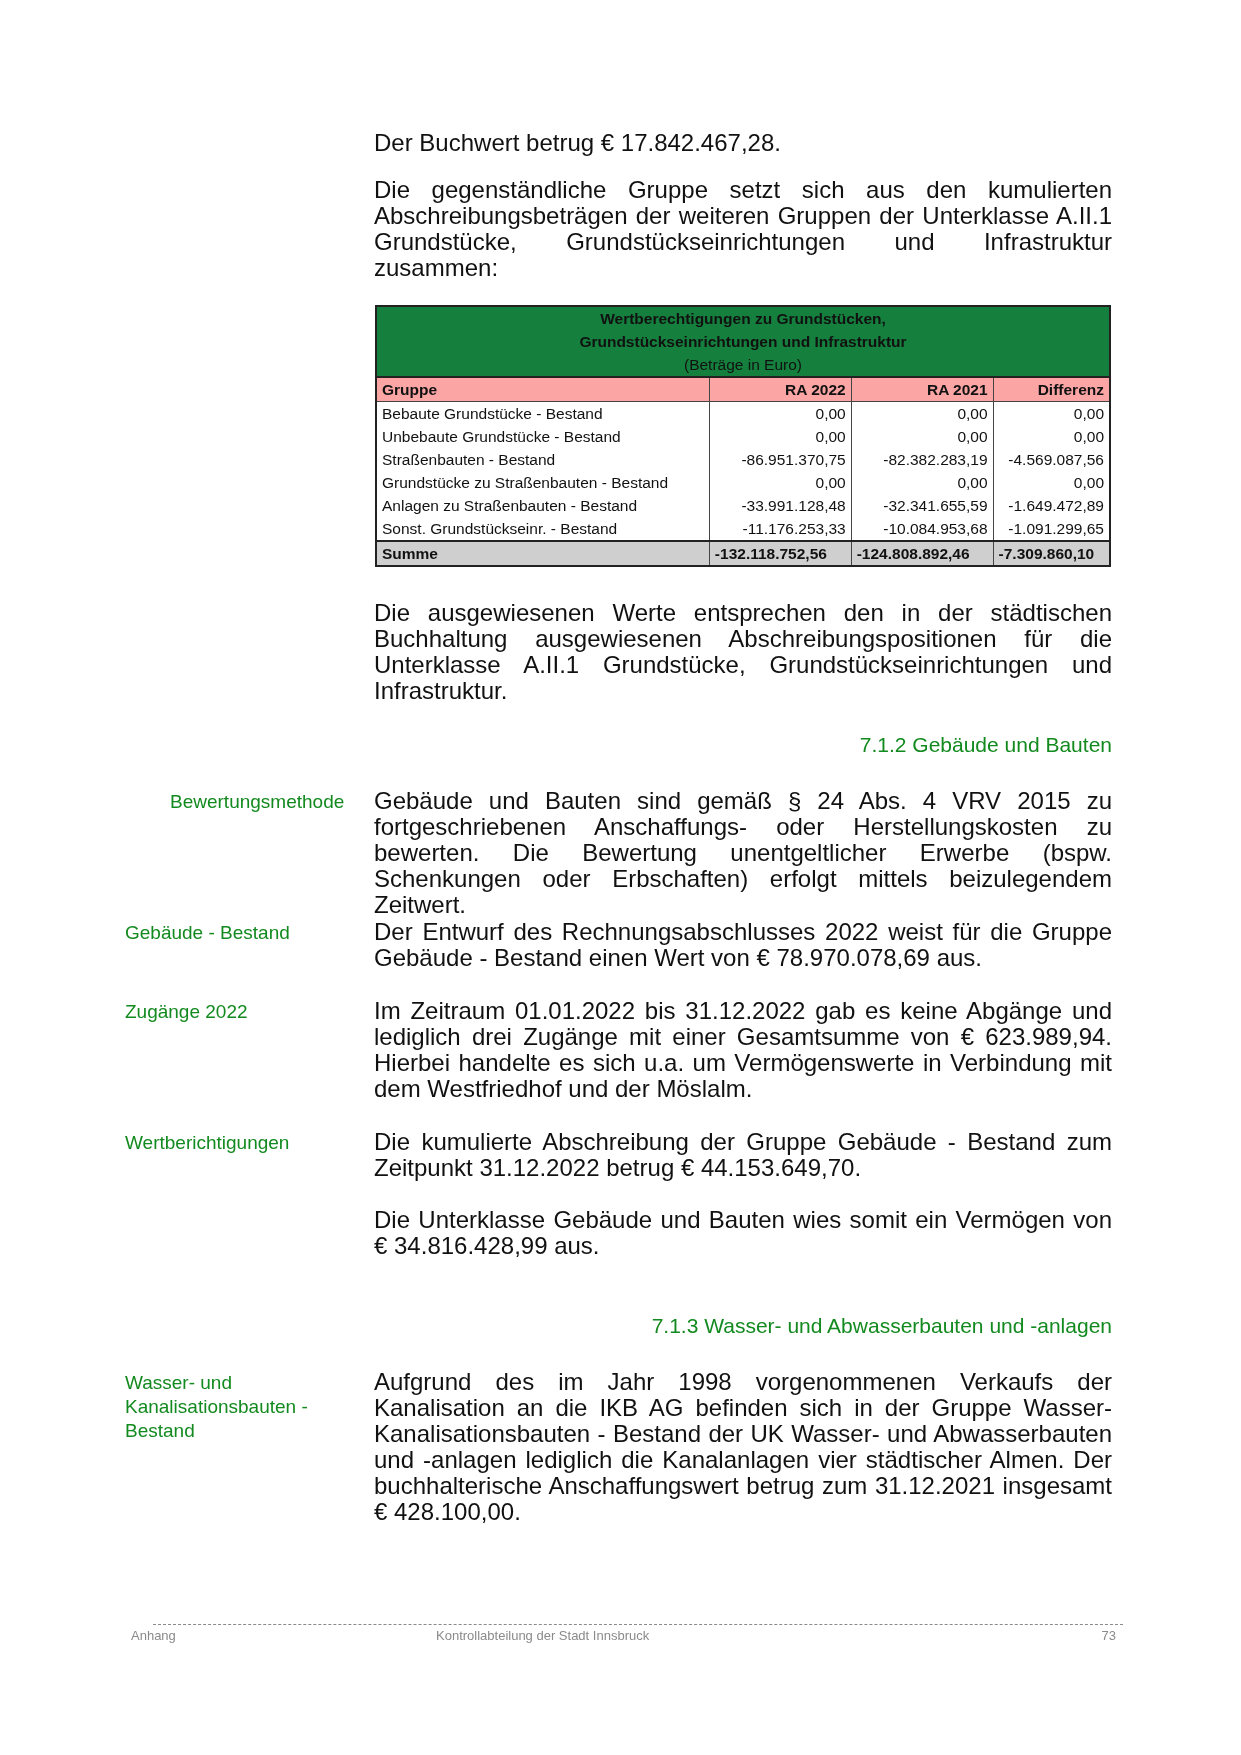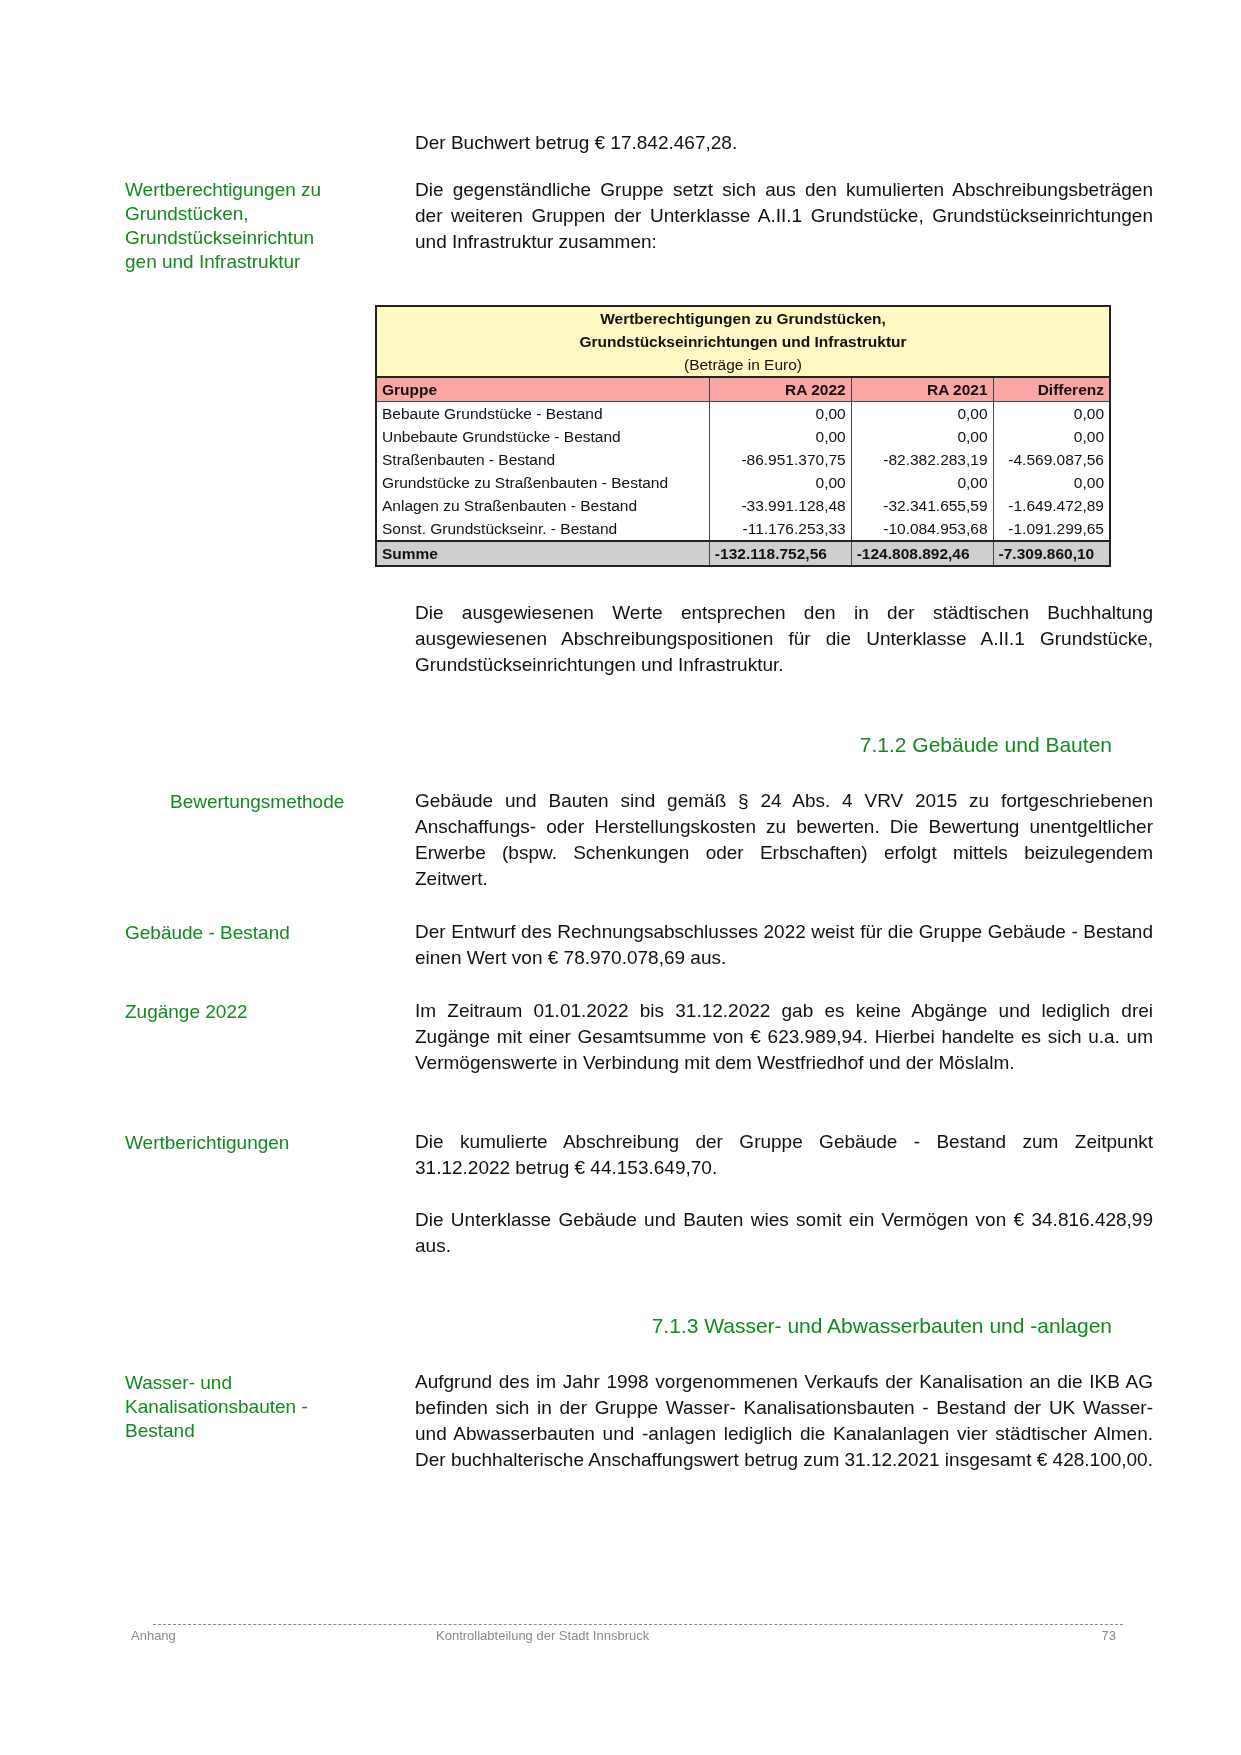--- a/index.html
+++ b/index.html
@@ -2,30 +2,30 @@
 <html><head>
 <meta charset="utf-8">
 <style>
   html, body { margin: 0; padding: 0; background: #ffffff; }
   body { width: 1241px; height: 1755px; position: relative; overflow: hidden;
          font-family: "Liberation Sans", sans-serif; color: #111111; }
   .page { position: absolute; left: 0; top: 0; width: 1241px; height: 1755px; }
 
   .side { position: absolute; left: 125px; width: 215px; color: #138a1f;
           font-size: 19px; line-height: 24px; }
-  .main { position: absolute; left: 374px; width: 738px; font-size: 19px;
-          line-height: 26px; text-align: justify; margin-left: 41px; }
+  .main { position: absolute; left: 374px; width: 738px; font-size: 24px;
+          line-height: 26px; text-align: justify; }
   .heading { position: absolute; right: 129px; color: #138a1f; font-size: 21px;
              line-height: 26px; text-align: right; }
 
   .tbl-wrap { position: absolute; left: 375px; top: 305px; width: 736px; }
   table.fin { width: 100%; border-collapse: collapse; font-size: 15.5px;
               border: 2px solid #222; }
   table.fin td, table.fin th { padding: 2px 5px; line-height: 19px; }
-  .title-row td { background: #fef9c3; text-align: center; font-weight: bold;
+  .title-row td { background: #15803d; text-align: center; font-weight: bold;
                   font-size: 15.5px; padding: 2px 5px; }
   .title-row.sub td { font-weight: normal; border-bottom: 2px solid #222; }
   .head-row th { text-align: right; font-weight: bold; border-bottom: 1px solid #444;
                  border-left: 1px solid #444; background: #fca5a5; }
   .head-row th:first-child { text-align: left; border-left: none; }
   .data-row td { text-align: right; border-left: 1px solid #444; }
   .data-row td:first-child { text-align: left; border-left: none; }
   .sum-row td { background: #cfcfcf; font-weight: bold; text-align: left;
                 border-top: 2px solid #222; border-left: 1px solid #444; padding: 3px 5px; }
   .sum-row td:first-child { text-align: left; border-left: none; }
@@ -35,21 +35,20 @@
                  border-top: 1.5px dashed #8a8a8a; }
   .footer { position: absolute; top: 1628px; font-size: 13px; color: #8a8a8a; }
 </style>
 </head>
 <body>
 
 <div class="page">
 
   <div class="main" style="top:130px;">Der Buchwert betrug € 17.842.467,28.</div>
 
-  <div class="side" style="top:178px;">Wertberechtigungen zu Grundstücken, Grundstückseinrichtun gen und Infrastruktur</div>
   <div class="main" style="top:177px;">Die gegenständliche Gruppe setzt sich aus den kumulierten Abschreibungsbeträgen der weiteren Gruppen der Unterklasse A.II.1 Grundstücke, Grundstückseinrichtungen und Infrastruktur zusammen:</div>
 
   <div class="tbl-wrap">
     <table class="fin">
       <colgroup>
           <col class="c1">
           <col class="c2">
           <col class="c3">
           <col class="c4">
         </colgroup>

